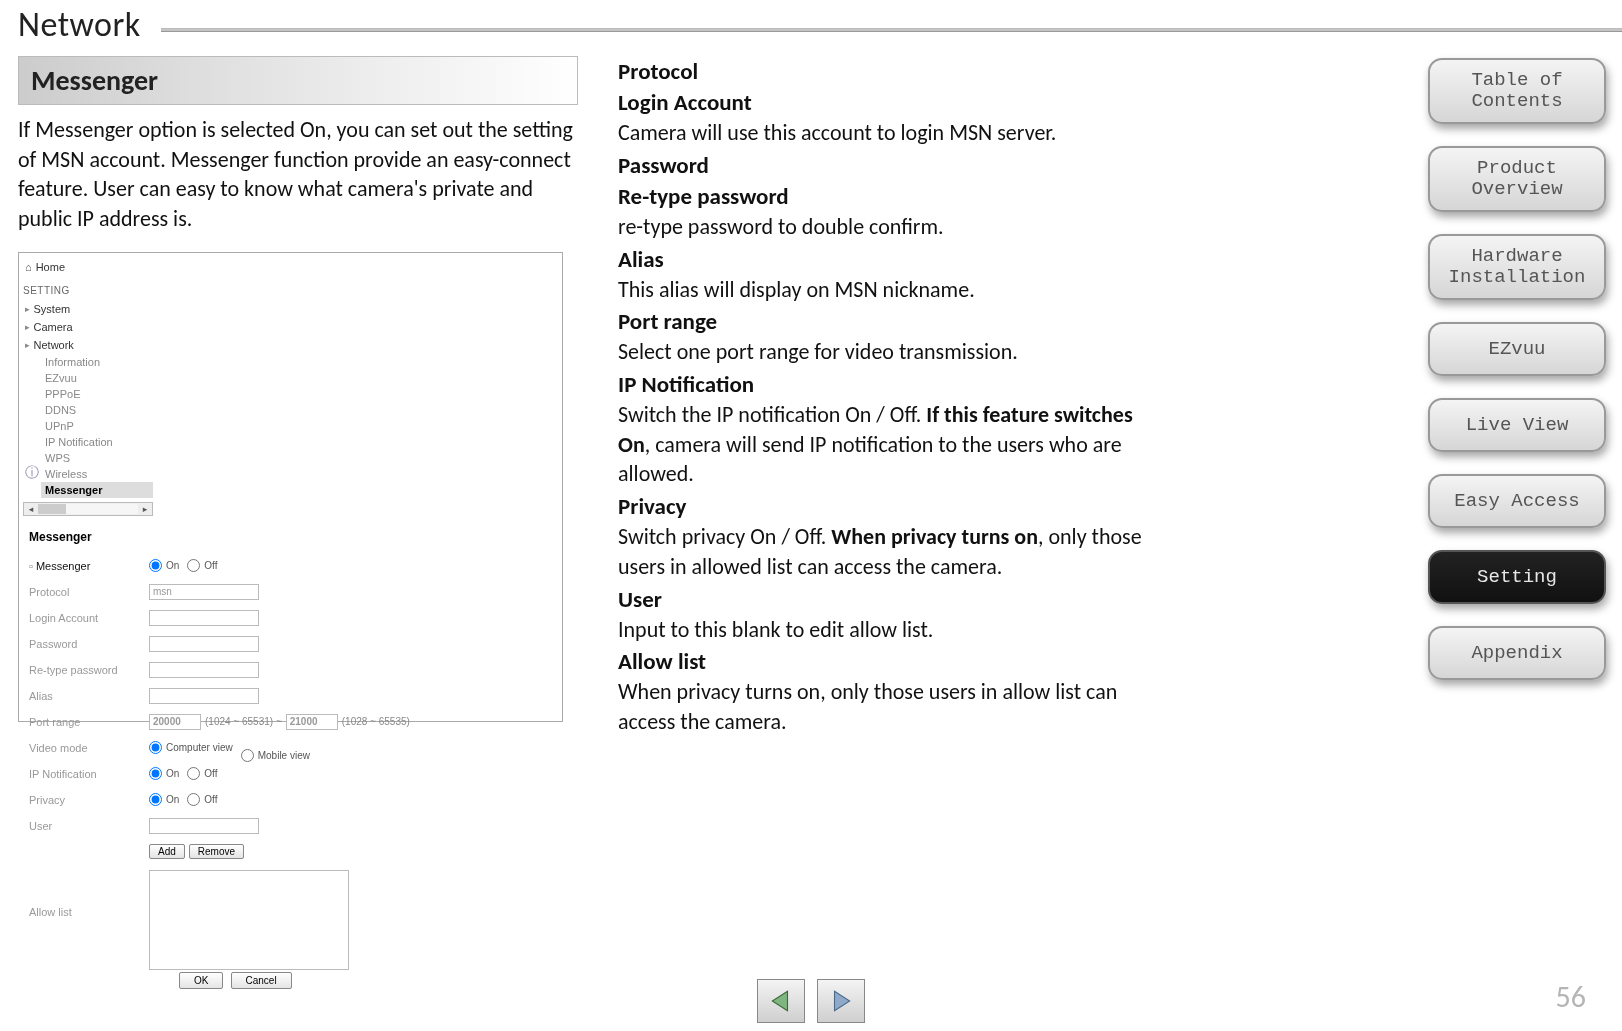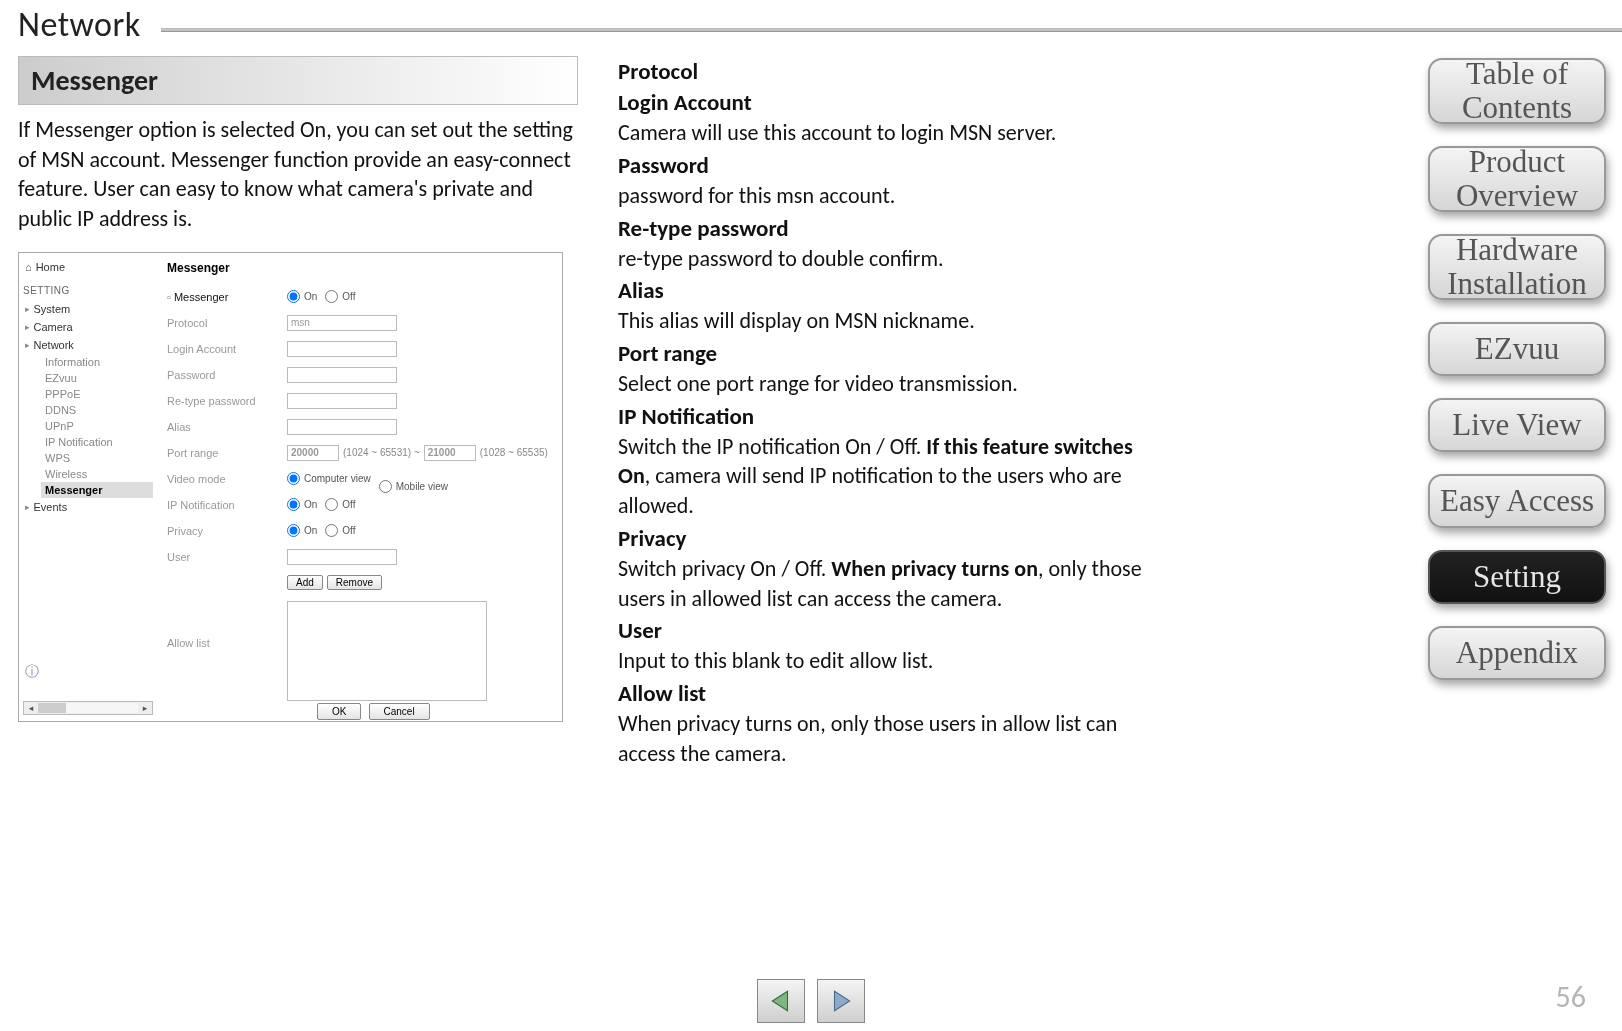--- a/index.html
+++ b/index.html
@@ -58,20 +58,21 @@
   .screenshot {
     border: 1px solid #aaa;
     width: 545px;
     height: 470px;
     background: #fff;
     font-family: Arial, sans-serif;
     font-size: 11px;
     color: #333;
     position: relative;
     display: flex;
+    flex-direction: column;
   }
   .ss-sidebar {
     width: 138px;
     padding: 6px 4px;
     font-size: 11px;
     position: relative;
   }
   .ss-home { font-size:11px; color:#333; padding:2px 0 8px 2px; }
   .ss-home::before { content:"⌂"; font-size:11px; margin-right:4px; color:#555;}
   .ss-setting-label { font-size:10px; color:#666; letter-spacing:0.5px; padding:4px 0;}
@@ -133,22 +134,22 @@
   }
   .nav-btn {
     height: 66px;
     border-radius: 14px;
     border: 2px solid #999;
     background: linear-gradient(#f4f4f4,#d6d6d6);
     box-shadow: 2px 5px 8px rgba(0,0,0,0.35);
     display: flex;
     align-items: center;
     justify-content: center;
-    font-family: Liberation Serif, serif;
-    font-size: 31px;
+    font-family: Liberation Mono, monospace;
+    font-size: 19px;
     color: #555;
     text-align: center;
     line-height: 1.1;
     cursor: pointer;
   }
   .nav-btn.single { height:54px;}
   .nav-btn.active {
     background: linear-gradient(#222,#111);
     color: #e6e6e6;
     border-color: #555;
@@ -314,21 +315,20 @@
     </div>
   </div>
 
   <div class="col-mid">
     <div class="def-term">Protocol</div>
 
     <div class="def-term">Login Account</div>
     <div class="def-body">Camera will use this account to login MSN server.</div>
 
     <div class="def-term">Password</div>
-    <div class="def-body">password for this msn account.</div>
 
     <div class="def-term">Re-type password</div>
     <div class="def-body">re-type password to double confirm.</div>
 
     <div class="def-term">Alias</div>
     <div class="def-body">This alias will display on MSN nickname.</div>
 
     <div class="def-term">Port range</div>
     <div class="def-body">Select one port range for video transmission.</div>
 

